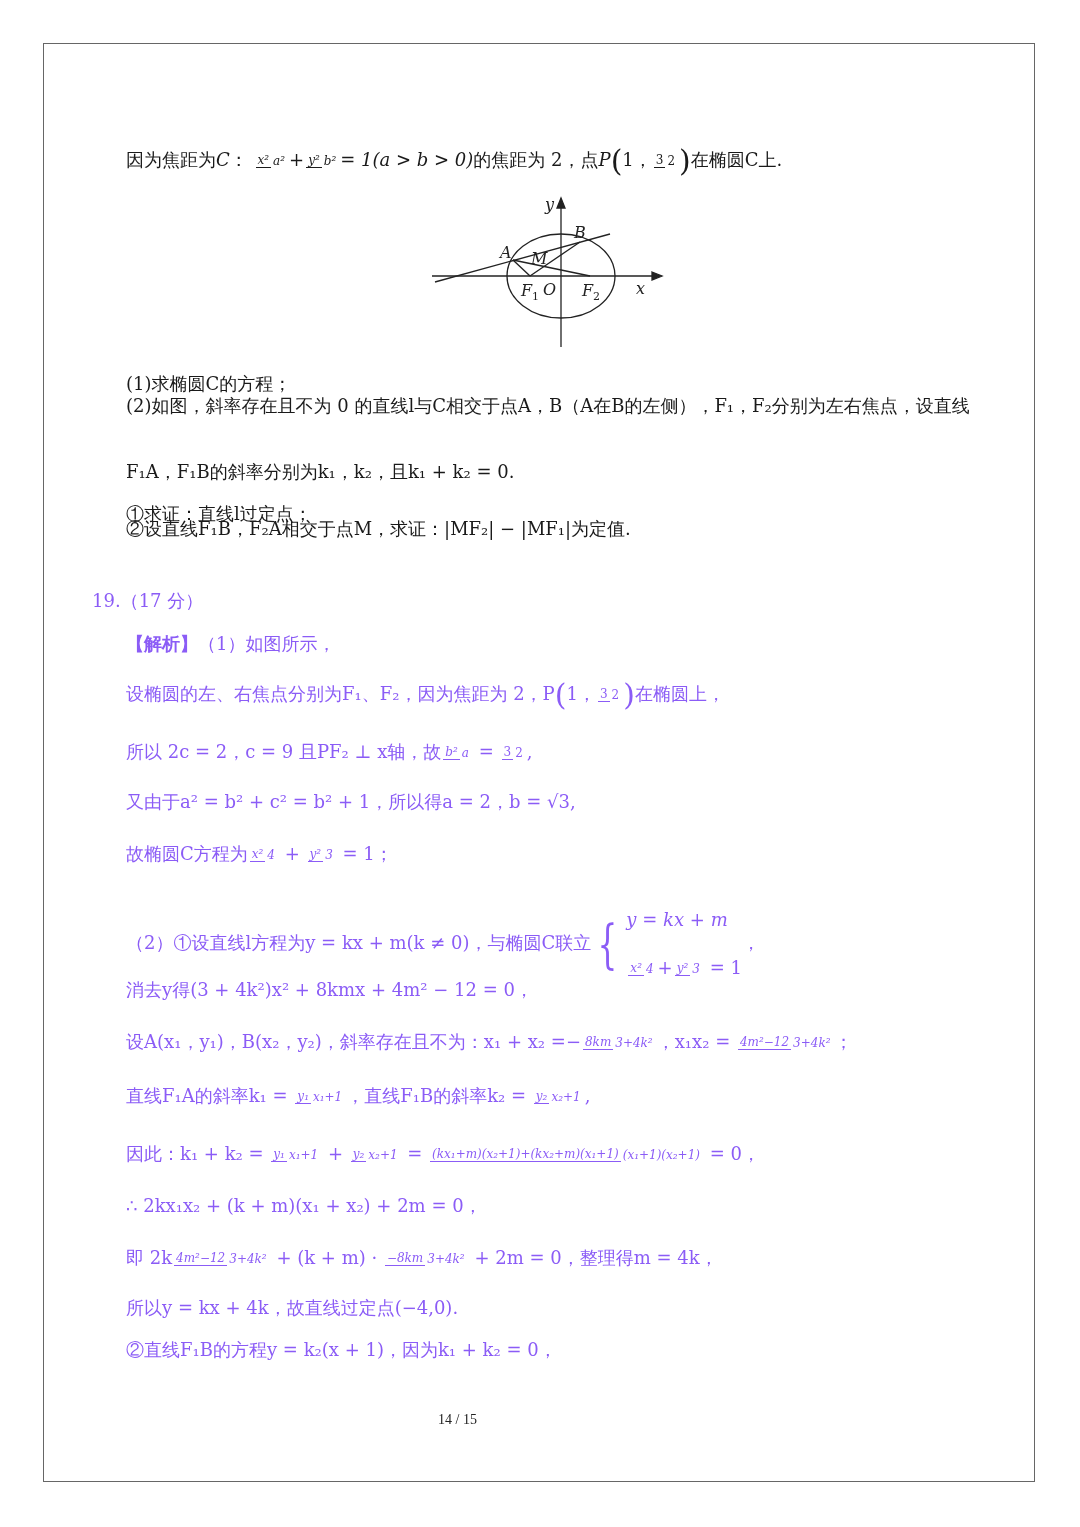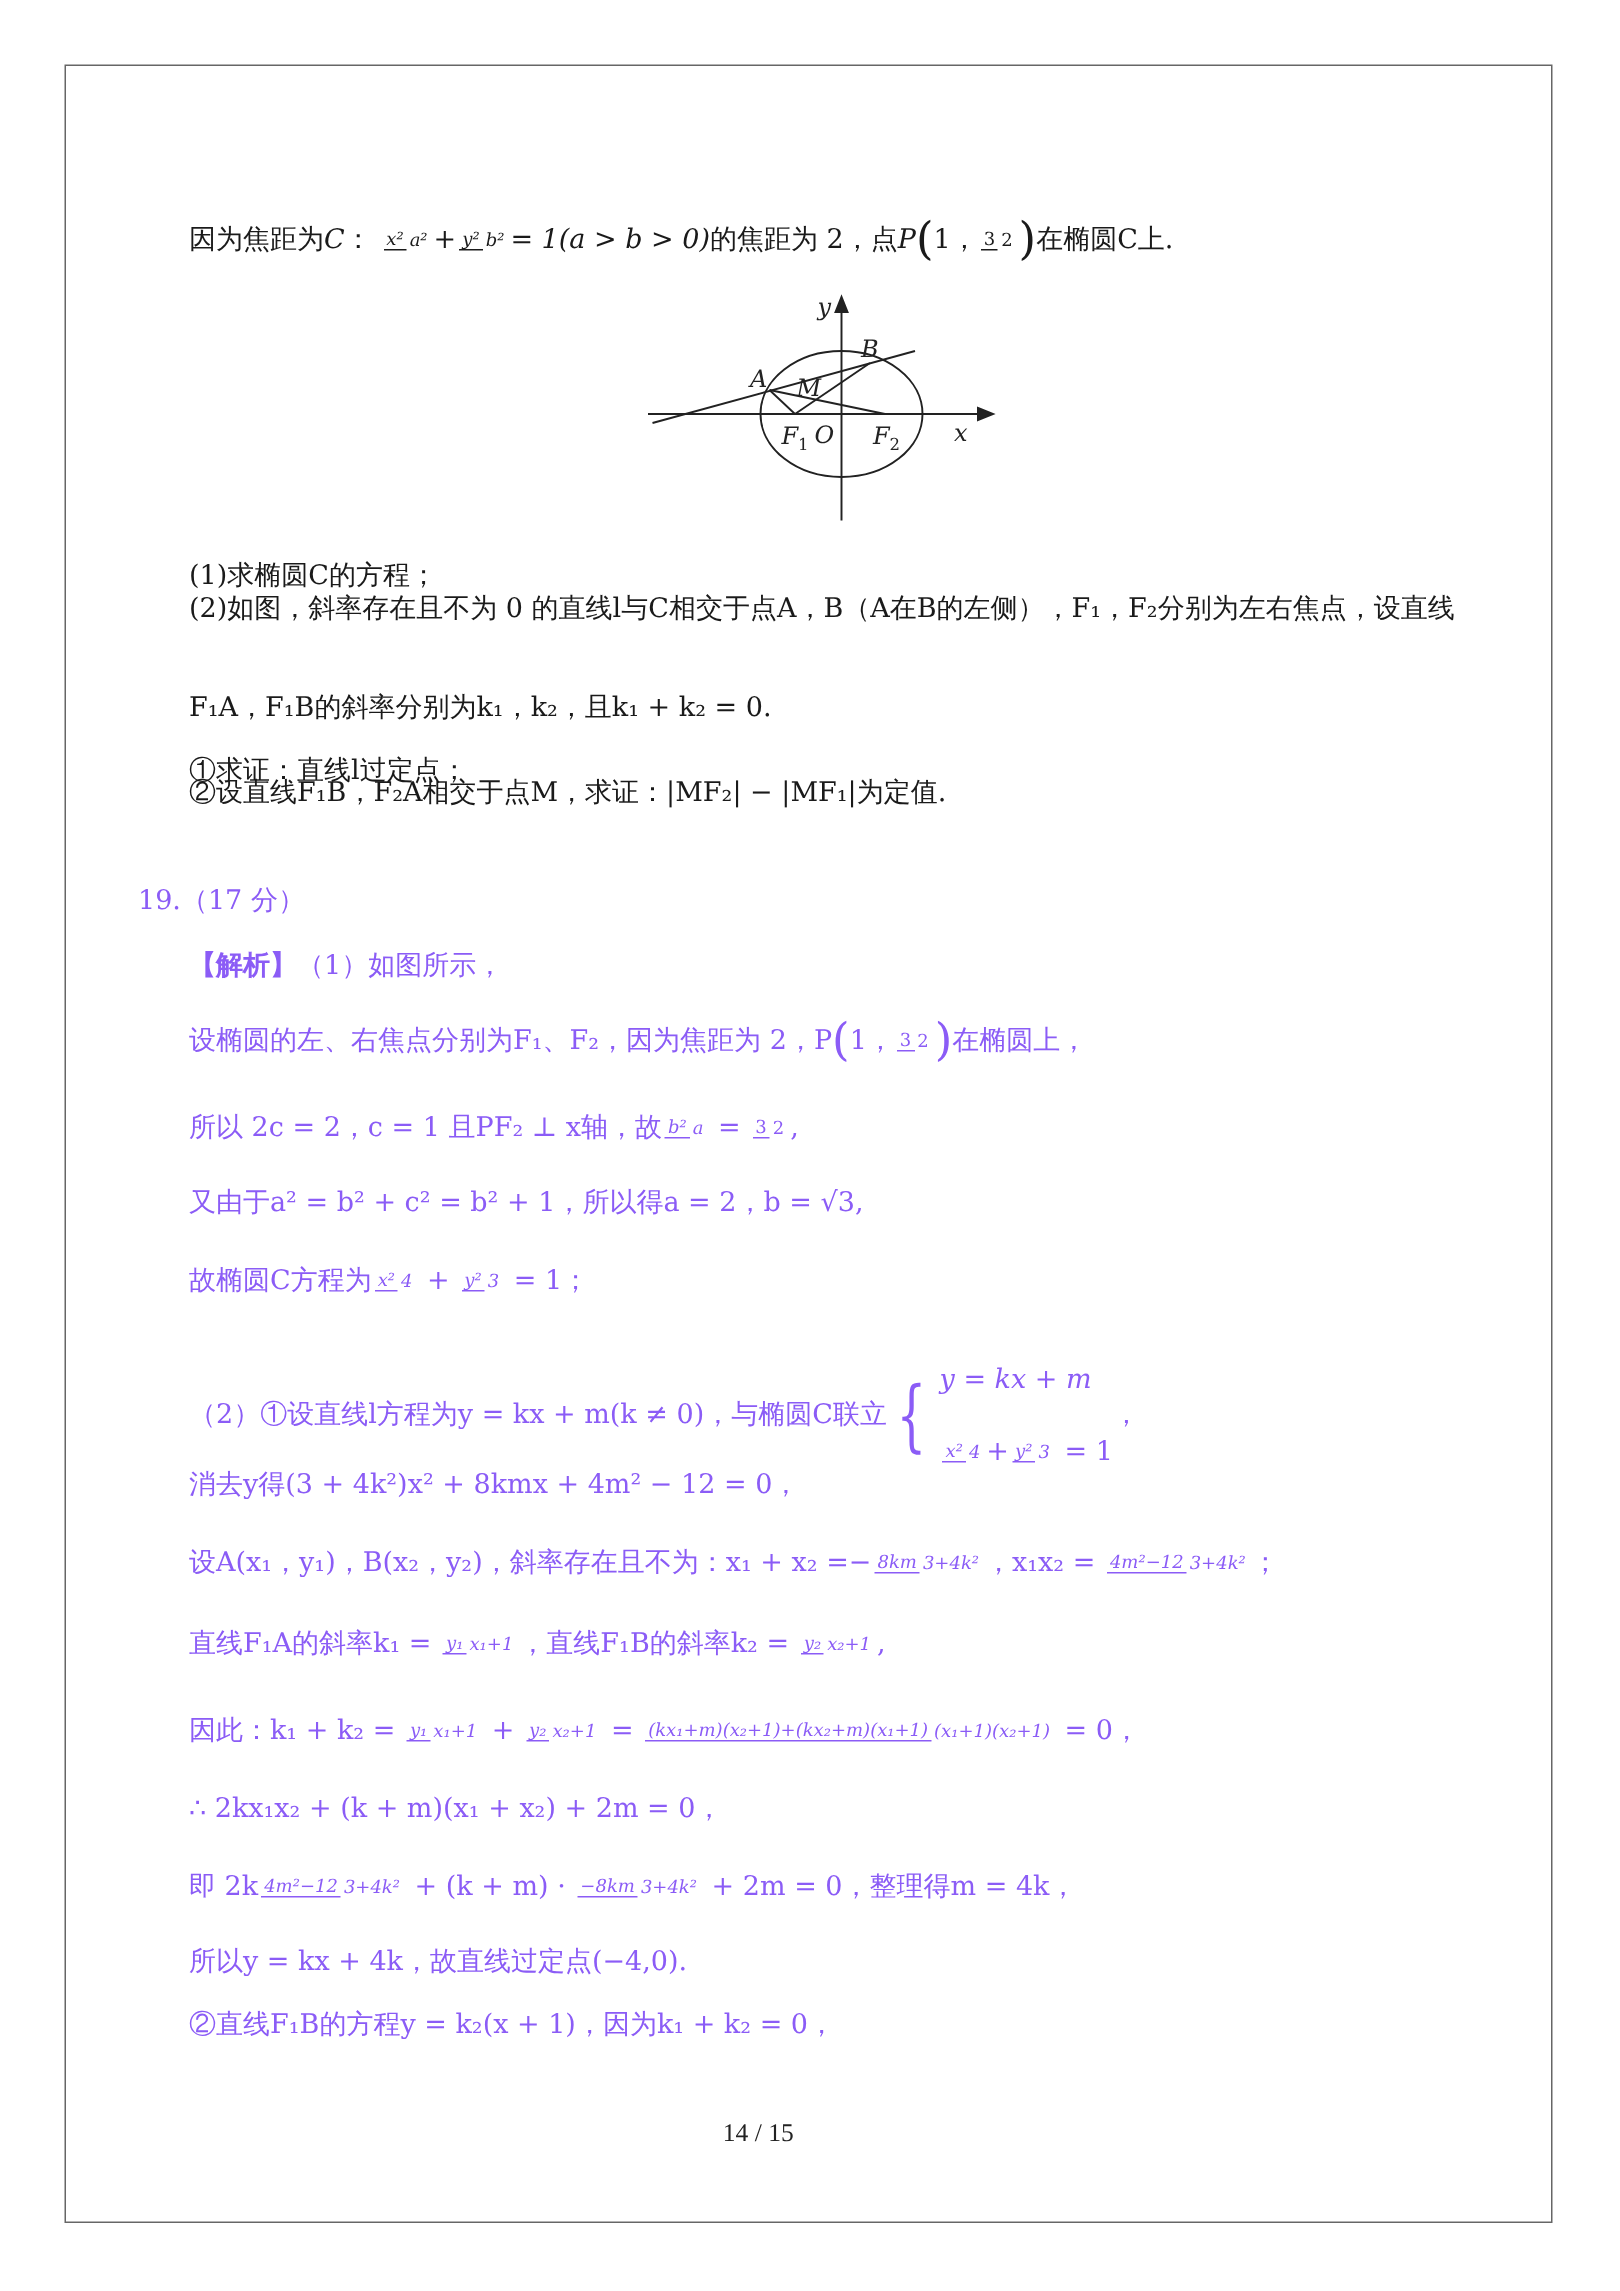--- a/index.html
+++ b/index.html
@@ -12,21 +12,21 @@
   .m { font-family:"DejaVu Serif","Liberation Serif",serif; font-style:italic; }
   .frac { display:inline-flex; flex-direction:row; align-items:center; vertical-align:middle;
           font-size:12px; line-height:13px; margin:0 2px; }
   .frac .num { border-bottom:1px solid currentColor; padding:0 2px; }
   .frac .den { padding:0 2px; }
   .big-paren { font-size:30px; vertical-align:middle; line-height:28px; font-style:normal; font-weight:300; }
   .brace-system { display:inline-flex; align-items:center; vertical-align:middle; }
   .brace { font-size:52px; line-height:56px; font-weight:200; margin-right:2px; transform:scaleX(0.6); display:inline-block; }
   .sys-rows { display:flex; flex-direction:column; line-height:24px;gap:24px; }
   .page-number { position:absolute; left:0; width:915px; top:1412px; text-align:center;
-                 font-family:"Liberation Serif","DejaVu Serif",serif; font-size:17px; color:#222;margin-left:48px; }
+                 font-family:"Liberation Serif","DejaVu Serif",serif; font-size:14px; color:#222; }
   .figure { position:absolute; left:430px; top:192px; width:235px; height:160px; }
 </style>
 </head>
 <body>
 
 <div class="page-frame"></div>
 
 <div class="line" style="top:146px;">
   <span>因为焦距为</span><span class="m">C</span><span>：</span>
   <span class="frac m">
@@ -85,21 +85,21 @@
 </div>
 
 <div class="line red" style="top:680px;">
   <span>设椭圆的左、右焦点分别为F₁、F₂，因为焦距为 2，P</span><span class="big-paren">(</span><span>1，</span><span class="frac">
       <span class="num">3</span>
       <span class="den">2</span>
     </span><span class="big-paren">)</span><span>在椭圆上，</span>
 </div>
 
 <div class="line red" style="top:738px;">
-  <span>所以 2c = 2，c = 1 且PF₂ ⊥ x轴，故</span><span class="frac m">
+  <span>所以 2c = 2，c = 9 且PF₂ ⊥ x轴，故</span><span class="frac m">
       <span class="num">b²</span>
       <span class="den">a</span>
     </span><span> = </span><span class="frac">
       <span class="num">3</span>
       <span class="den">2</span>
     </span><span>,</span>
 </div>
 
 <div class="line red" style="top:788px;">又由于a² = b² + c² = b² + 1，所以得a = 2，b = √3,</div>
 

